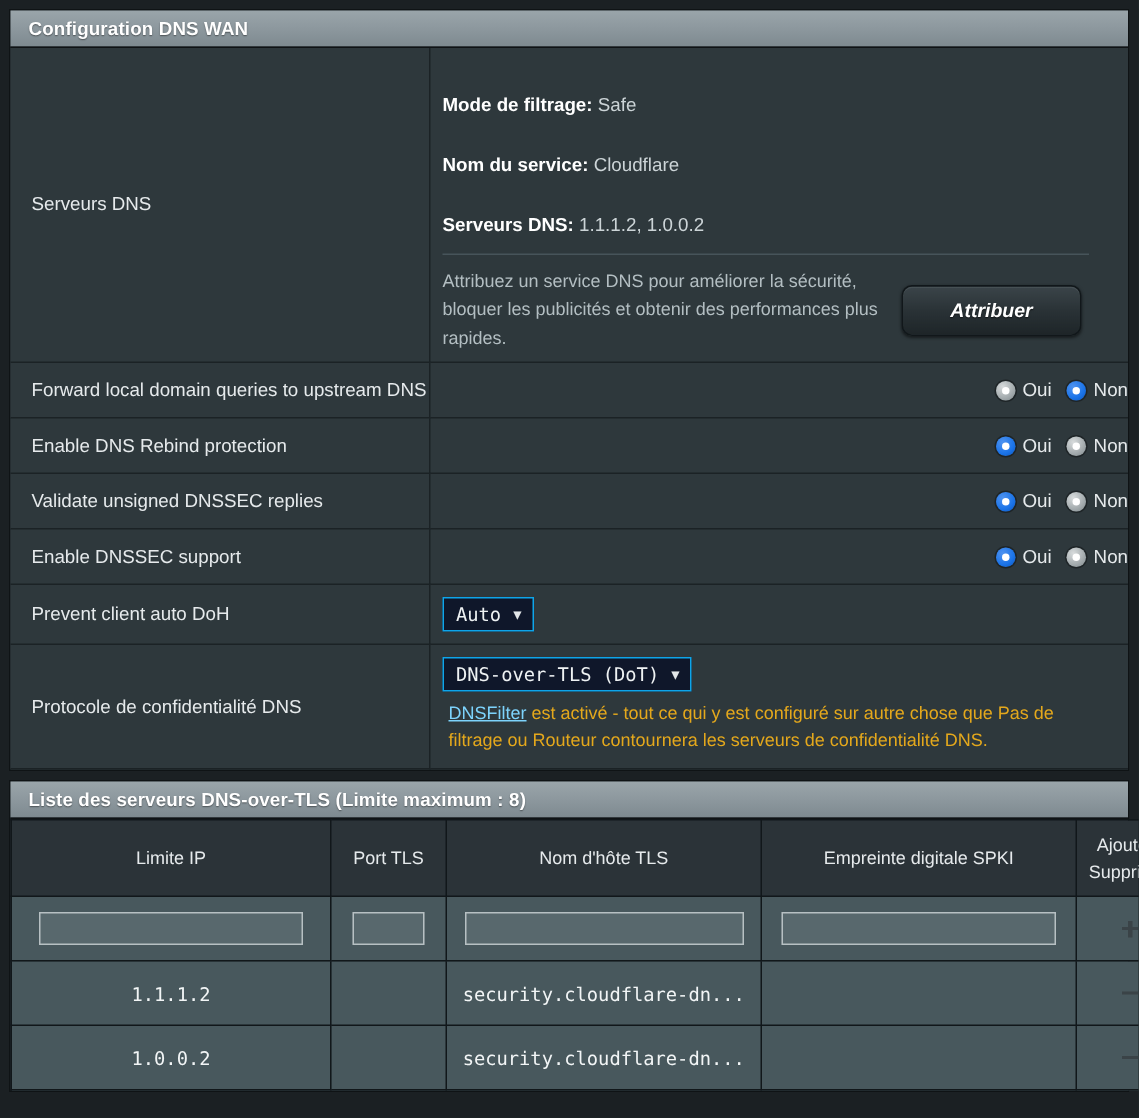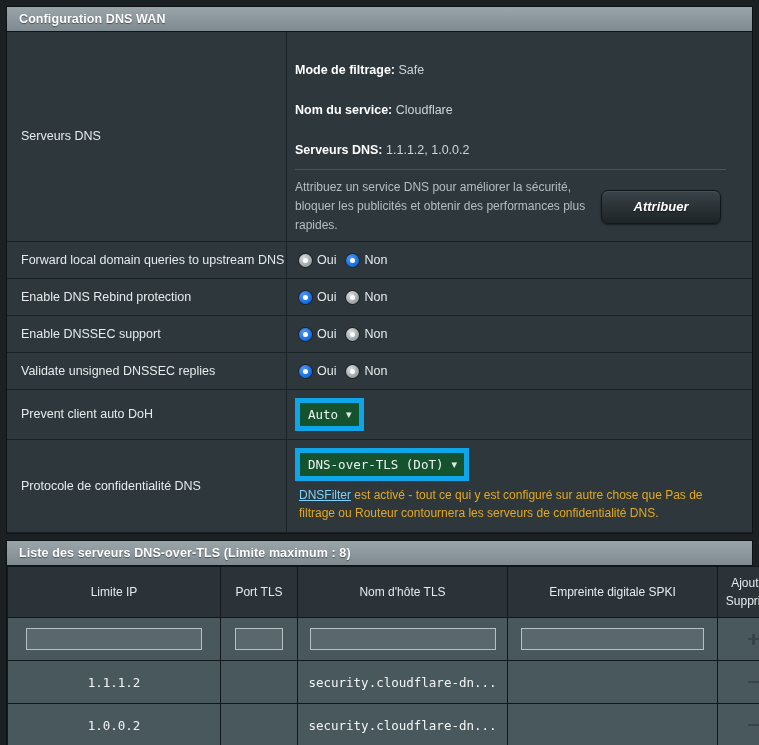--- a/index.html
+++ b/index.html
@@ -121,20 +121,21 @@
     text-shadow: 0 1px 1px rgba(0,0,0,0.6);
     font-style: italic;
   }
 
   
   .radio-group {
     display: flex;
     align-items: center;
     gap: 10px;
     padding: 3px 0 3px 4px;
+    justify-content: flex-end;
   }
   .radio-item {
     display: inline-flex;
     align-items: center;
     gap: 5px;
     cursor: pointer;
     font-size: 12.5px;
     color: #e6eaec;
   }
   .dot {
@@ -181,24 +182,24 @@
     box-sizing: border-box;
     user-select: none;
   }
   .sel .chev {
     font-family: "Liberation Sans", sans-serif;
     font-size: 11px;
     margin-left: 8px;
     opacity: 0.95;
   }
   .sel-light {
-    background: #14532d;
-    border: 5px solid #0ea5e9;
+    background: #0f172a;
+    border: 1px solid #0ea5e9;
     padding: 3px 7px 4px 8px;
-    height: 33px;
+    height: 23px;
   }
   .sel-dark {
     background: #3f4c52;
     border: 1px solid #96a1a5;
     padding: 4px 8px 5px 10px;
     height: 27px;
     width: 268px;
   }
 
   
@@ -345,37 +346,37 @@
               </label>
               <label class="radio-item">
                 <span class="dot"></span>
                 <span>Non</span>
               </label>
             </div>
           </td>
         </tr>
 
         <tr>
-          <td class="lbl">Enable DNSSEC support</td>
+          <td class="lbl">Validate unsigned DNSSEC replies</td>
           <td class="val">
             <div class="radio-group">
               <label class="radio-item">
                 <span class="dot on"></span>
                 <span>Oui</span>
               </label>
               <label class="radio-item">
                 <span class="dot"></span>
                 <span>Non</span>
               </label>
             </div>
           </td>
         </tr>
 
         <tr>
-          <td class="lbl">Validate unsigned DNSSEC replies</td>
+          <td class="lbl">Enable DNSSEC support</td>
           <td class="val">
             <div class="radio-group">
               <label class="radio-item">
                 <span class="dot on"></span>
                 <span>Oui</span>
               </label>
               <label class="radio-item">
                 <span class="dot"></span>
                 <span>Non</span>
               </label>

